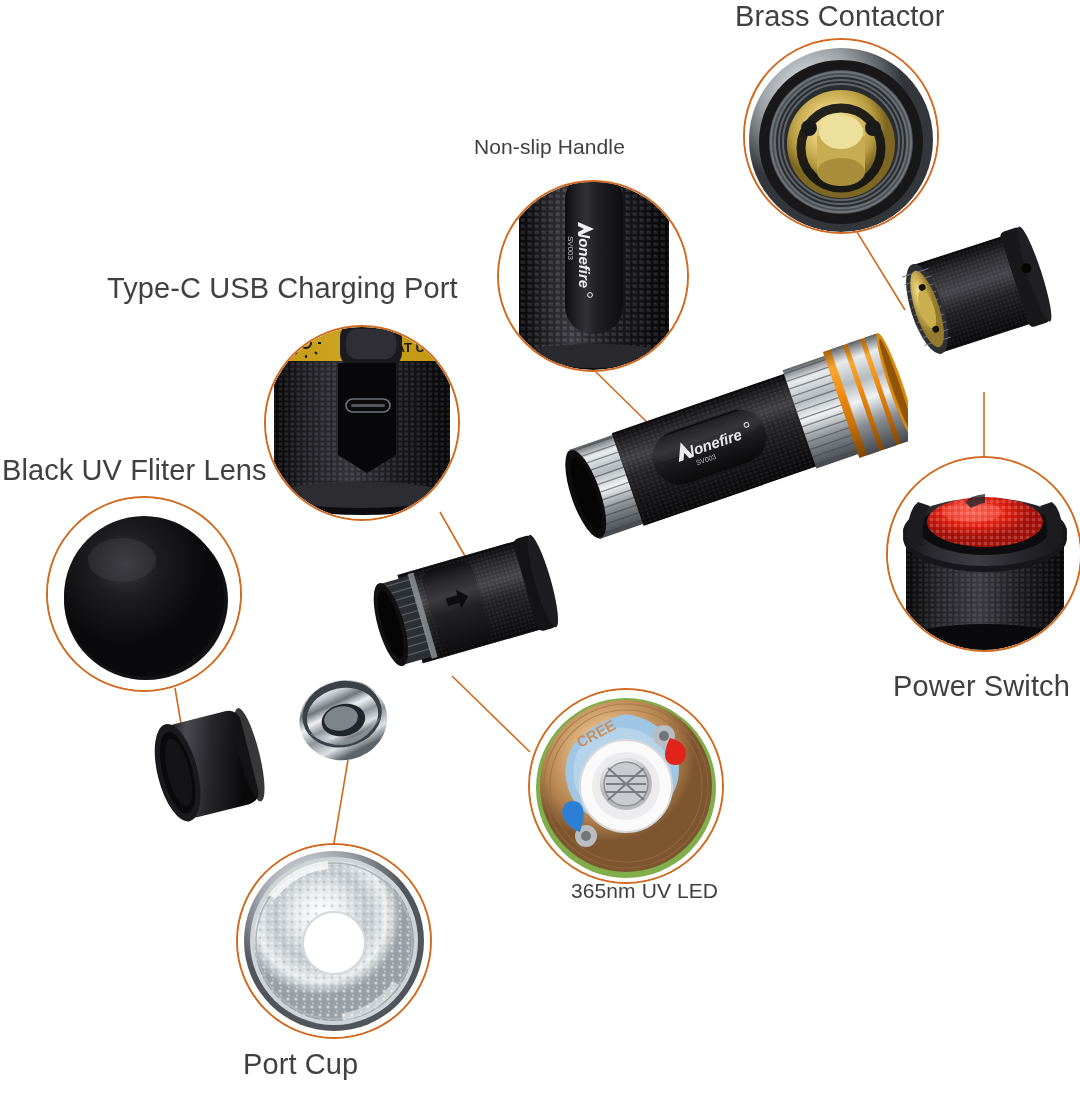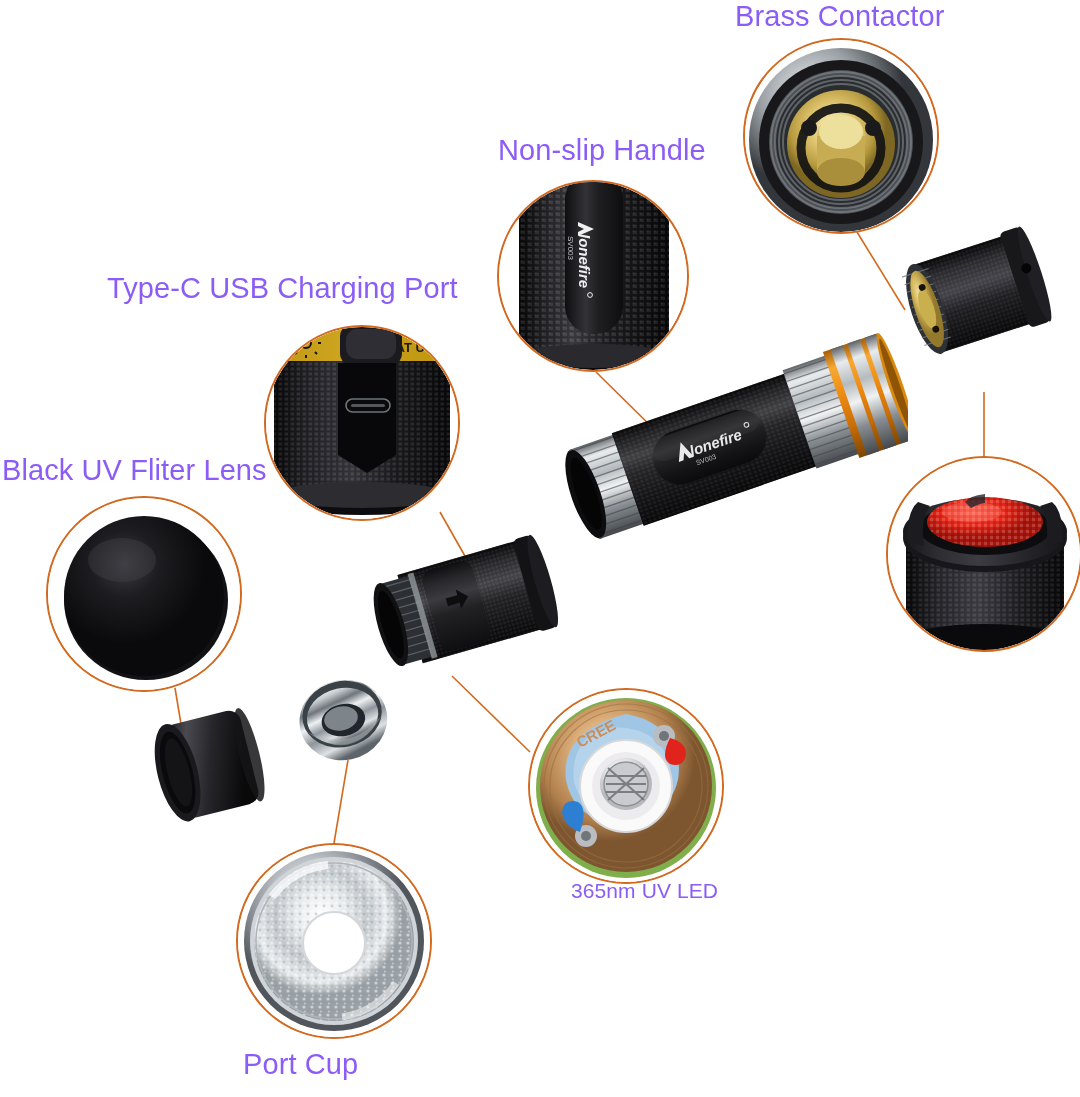--- a/index.html
+++ b/index.html
@@ -2,21 +2,21 @@
 <html><head>
 <meta charset="utf-8">
 <style>
   html,body{margin:0;padding:0;background:#ffffff;}
   body{width:1080px;height:1097px;position:relative;overflow:hidden;
        font-family:"Liberation Sans","DejaVu Sans",sans-serif;}
 
   #stage{position:absolute;inset:0;width:1080px;height:1097px;}
 
   
-  .label{position:absolute;color:#8b5cf6;white-space:nowrap;
+  .label{position:absolute;color:#404040;white-space:nowrap;
          font-weight:400;letter-spacing:.1px;line-height:1;}
 
   
   .bubble{position:absolute;border-radius:50%;
           border:2.5px solid #d2691e;background:#fff;overflow:hidden;
           box-sizing:border-box;}
   .bubble .inner{position:absolute;inset:0;border-radius:50%;overflow:hidden;}
 
   
   .part{position:absolute;}
@@ -525,24 +525,25 @@
         <circle cx="96" cy="98" r="31" fill="none" stroke="#d4d8db" stroke-width="2"></circle>
 
         <path d="M34 52 a78 78 0 0 1 56 -32" fill="none" stroke="#ffffff" stroke-width="8" opacity=".75"></path>
         <path d="M158 138 a78 78 0 0 1 -54 34" fill="none" stroke="#ffffff" stroke-width="7" opacity=".5"></path>
       </svg>
     </div>
   </div>
 
   <div class="label" style="left:735px;top:2px;font-size:29px;">Brass Contactor</div>
 
-  <div class="label" style="left:498px;top:136px;font-size:29px;">Non-slip Handle</div>
+  <div class="label" style="left:474px;top:136px;font-size:21px;">Non-slip Handle</div>
 
   <div class="label" style="left:2px;top:456px;font-size:29px;">Black UV Fliter Lens</div>
 
   <div class="label" style="left:107px;top:274px;font-size:29px;">Type-C USB Charging Port</div>
 
+  <div class="label" style="left:893px;top:672px;font-size:29px;">Power Switch</div>
 
   <div class="label" style="left:571px;top:880px;font-size:21px;">365nm UV LED</div>
 
   <div class="label" style="left:243px;top:1050px;font-size:29px;">Port Cup</div>
 
 </div>
 
 </body></html>

